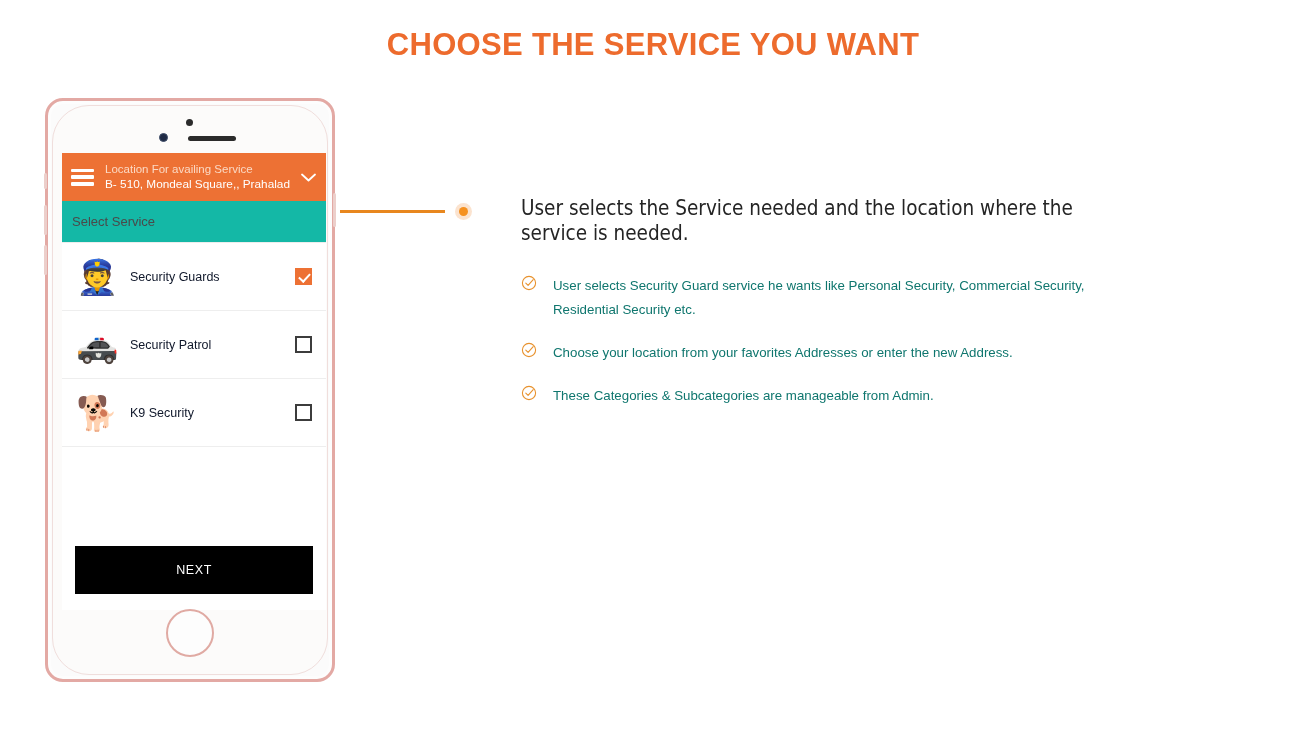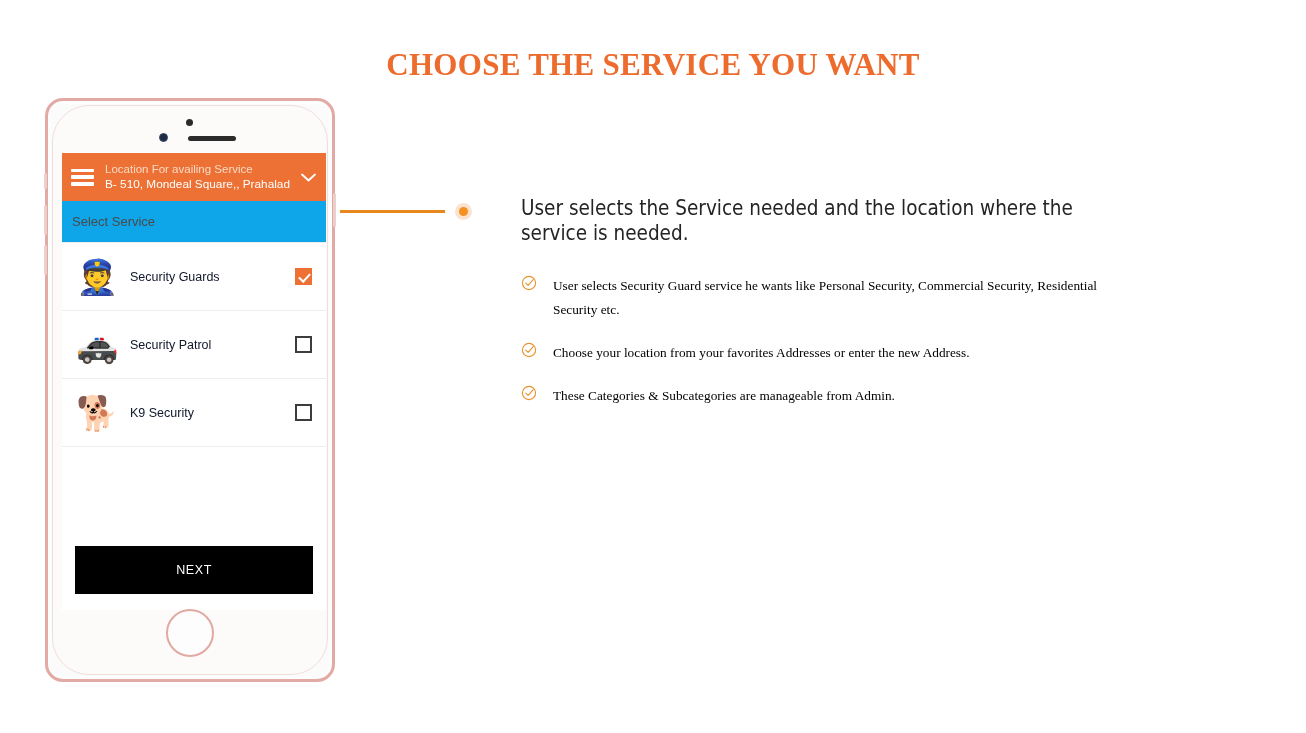--- a/index.html
+++ b/index.html
@@ -15,28 +15,27 @@
     position: relative;
   }
 
   
   .page-title {
     position: absolute;
     top: 27px;
     left: 0;
     width: 1306px;
     text-align: center;
-    font-family: Liberation Serif, serif;
+    font-family: Liberation Sans, sans-serif;
     font-size: 31px;
     font-weight: bold;
     letter-spacing: 0.3px;
     color: #ED6B2D;
     text-transform: uppercase;
     white-space: nowrap;
-    margin-top: 20px;
   }
 
   
   .phone {
     position: absolute;
     left: 45px;
     top: 98px;
     width: 290px;
     height: 584px;
     border-radius: 18px;
@@ -151,21 +150,21 @@
   }
   .chevron-down {
     flex: 0 0 auto;
     width: 15px;
     height: 9px;
     margin-left: 6px;
   }
 
   .section-band {
     height: 42px;
-    background: #0ea5e9;
+    background: #14b8a6;
     display: flex;
     align-items: center;
     padding-left: 10px;
     box-sizing: border-box;
     border-bottom: 1px solid #ededed;
   }
   .section-band-text {
     font-size: 13px;
     color: #4a4a4a;
   }
@@ -312,24 +311,24 @@
     margin-bottom: 19px;
   }
   .bullet-icon {
     flex: 0 0 auto;
     width: 16px;
     height: 16px;
     margin-right: 16px;
     margin-top: 1px;
   }
   .bullet-text {
-    font-family: Liberation Serif, serif;
+    font-family: Liberation Sans, sans-serif;
     font-size: 13.3px;
     line-height: 1.82;
-    color: #000000;
+    color: #0f766e;
     width: 580px;
   }
 </style>
 </head>
 <body>
 
 <div class="page-title">CHOOSE THE SERVICE YOU WANT</div>
 
 <div class="phone">
   <div class="phone-inner"></div>

